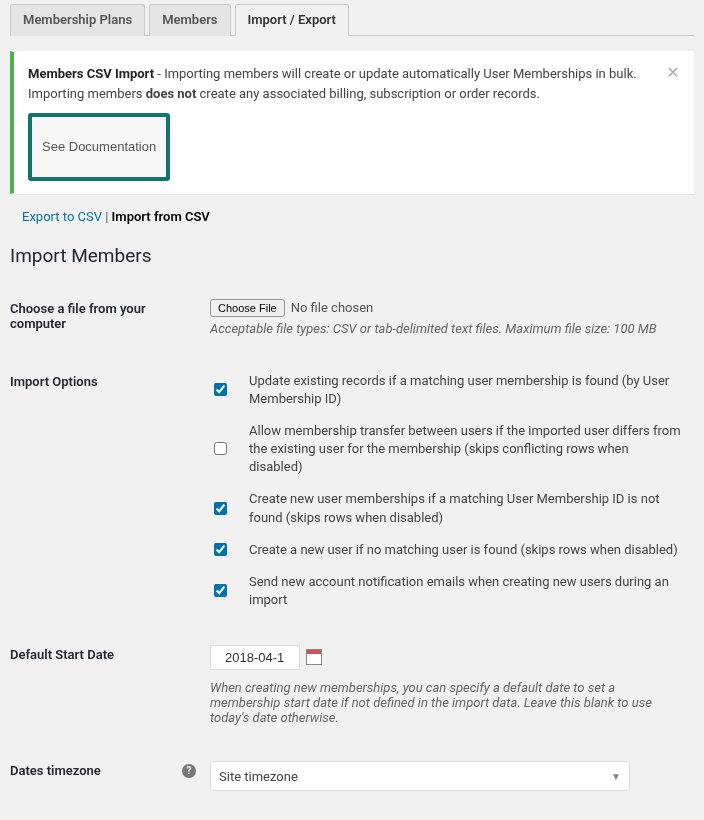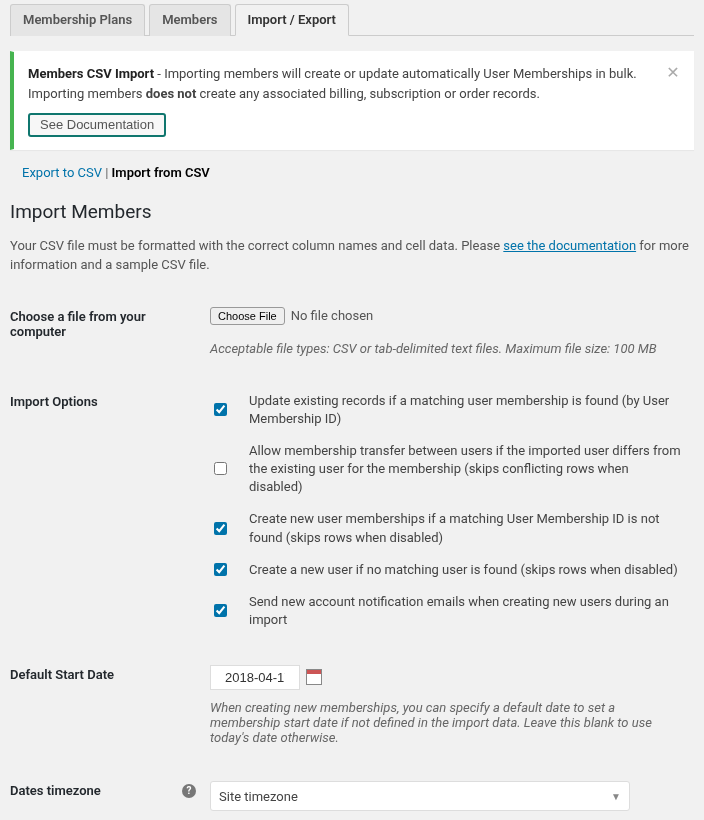--- a/index.html
+++ b/index.html
@@ -59,23 +59,23 @@
     background: none;
     border: none;
     cursor: pointer;
     color: #aaa;
     font-size: 16px;
     padding: 0;
   }
   .btn {
     display: inline-block;
     background: #f7f7f7;
-    border: 2px solid #0f766e;
+    border: 4px solid #0f766e;
     border-radius: 3px;
-    padding: 0 10px;
+    padding: 20px 10px;
     font-size: 13px;
     color: #555;
     cursor: pointer;
     line-height: 1.5;
   }
   .subsubsub {
     margin: 8px 0 0 12px;
     font-size: 13px;
     color: #666;
     padding: 0;
@@ -110,21 +110,21 @@
   .choose-file-btn {
     font-family: Arial, sans-serif;
     font-size: 11px;
     padding: 2px 7px;
     background: #efefef;
     border: 1px solid #999;
     border-radius: 3px;
     cursor: pointer;
   }
   .file-status { font-size: 13px; color: #555; }
-  em.desc { font-style: italic; color: #666; font-size: 13px; display: block; margin-top: 16px; }
+  em.desc { font-style: italic; color: #666; font-size: 13px; display: block; margin-top: 4px; }
   em.inline-desc { font-style: italic; color: #666; font-size: 13px; }
   .option-row { display: flex; align-items: center; gap: 19px; margin-bottom: 14px; }
   .option-row:last-child { margin-bottom: 0; }
   .option-row input[type=checkbox] { margin-top: 2px; cursor: pointer; accent-color: #0073aa; }
   .option-row label { line-height: 1.4; }
   .date-input {
     border: 1px solid #ddd;
     background: #fff;
     padding: 4px 14px;
     font-size: 13px;
@@ -204,23 +204,20 @@
       <span>✕</span>
     </button>
   </div>
 
   <div class="subsubsub">
     <a href="#">Export to CSV</a><span>  |  </span><span class="current">Import from CSV</span>
   </div>
 
   <h2>Import Members</h2>
 
-  <p class="intro">
-    <span>Your CSV file must be formatted with the correct column names and cell data. Please </span><a href="#">see the documentation</a><span> for more information and a sample CSV file.</span>
-  </p>
 
   <table class="form-table">
     <tbody>
         <tr>
       <th>Choose a file from your computer</th>
       <td>
         <div class="file-input-wrap">
           <button class="choose-file-btn">Choose File</button>
           <span class="file-status">No file chosen</span>
         </div>

